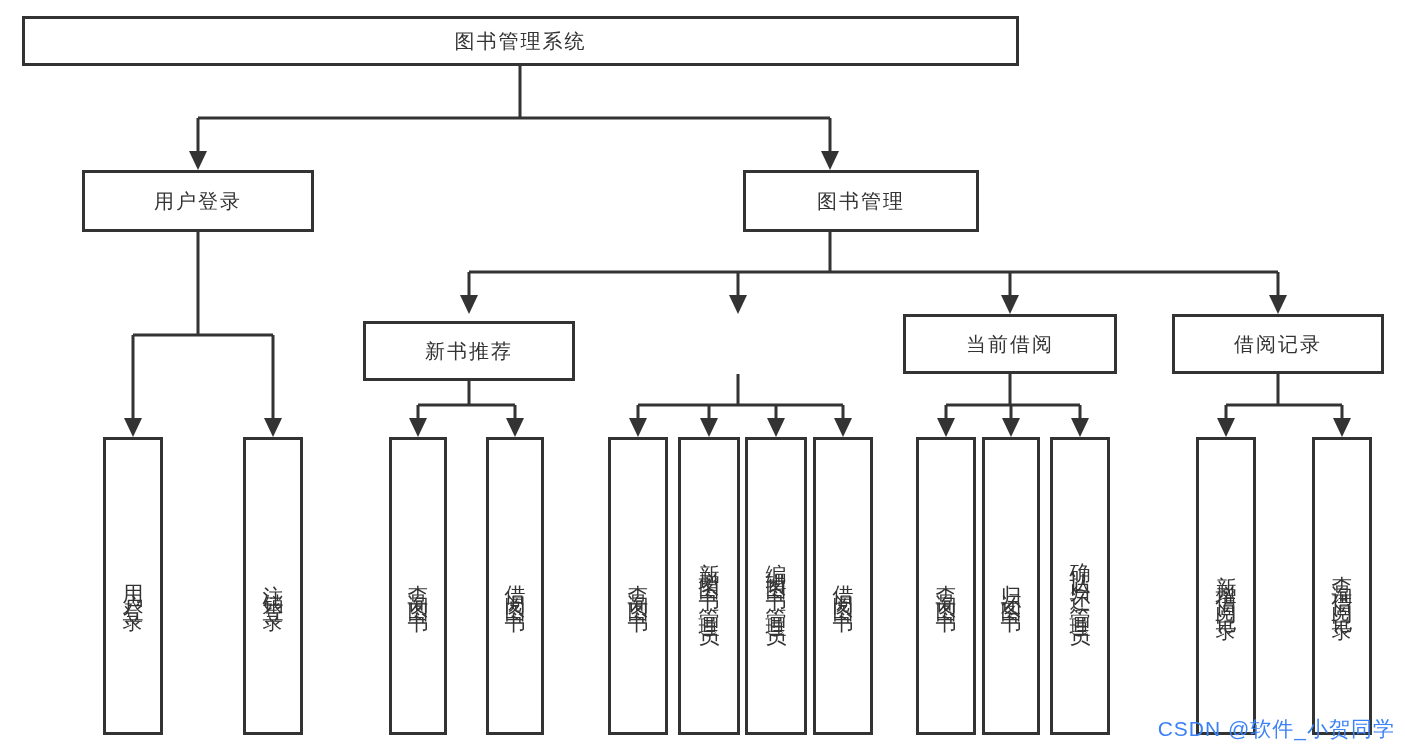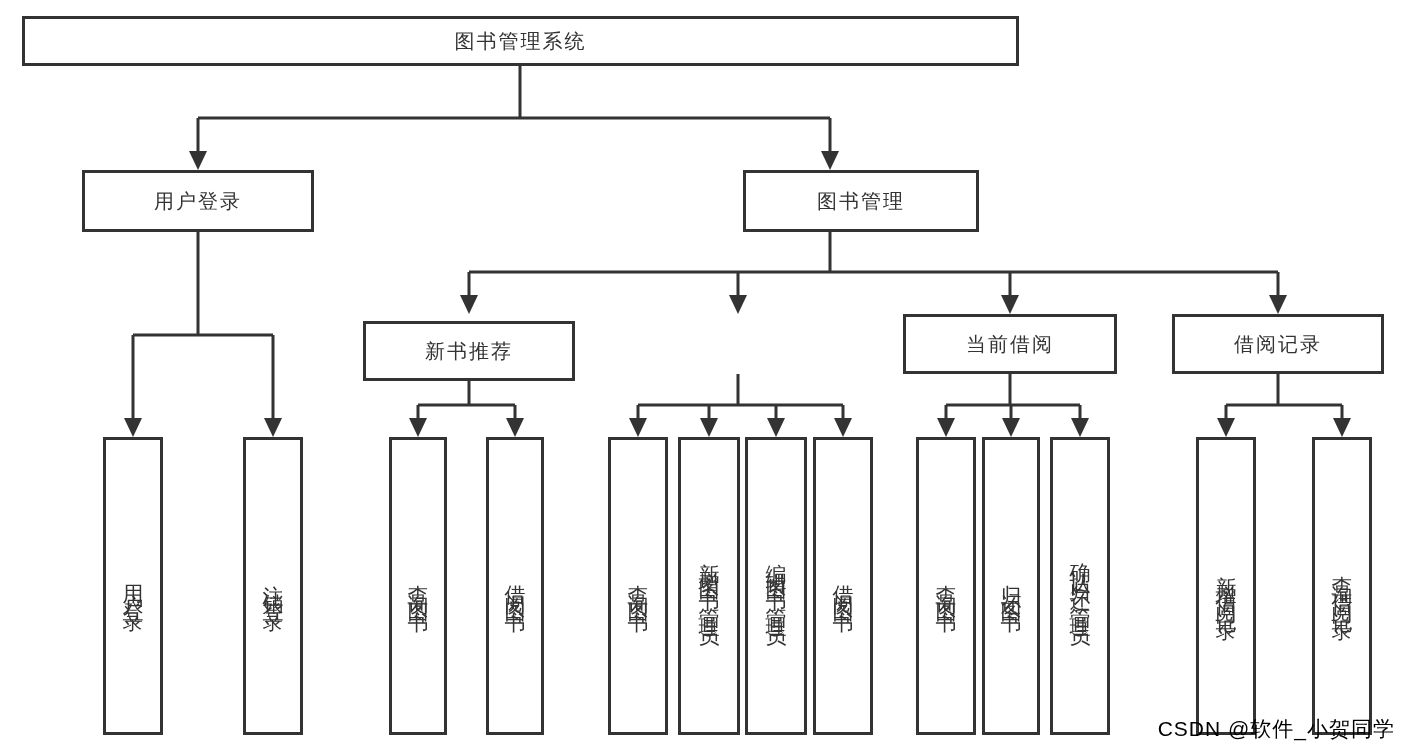--- a/index.html
+++ b/index.html
@@ -26,21 +26,21 @@
   .v{
     writing-mode:vertical-rl;
     font-size:21px;
     letter-spacing:9px;
     line-height:1.15;
   }
   .watermark{
     position:absolute;
     right:10px;
     bottom:4px;
-    color:#000000;
+    color:#3b82f6;
     font-size:21px;
     letter-spacing:1px;
     white-space:nowrap;
   }
 </style>
 </head>
 <body>
 
 <div id="canvas">
 

